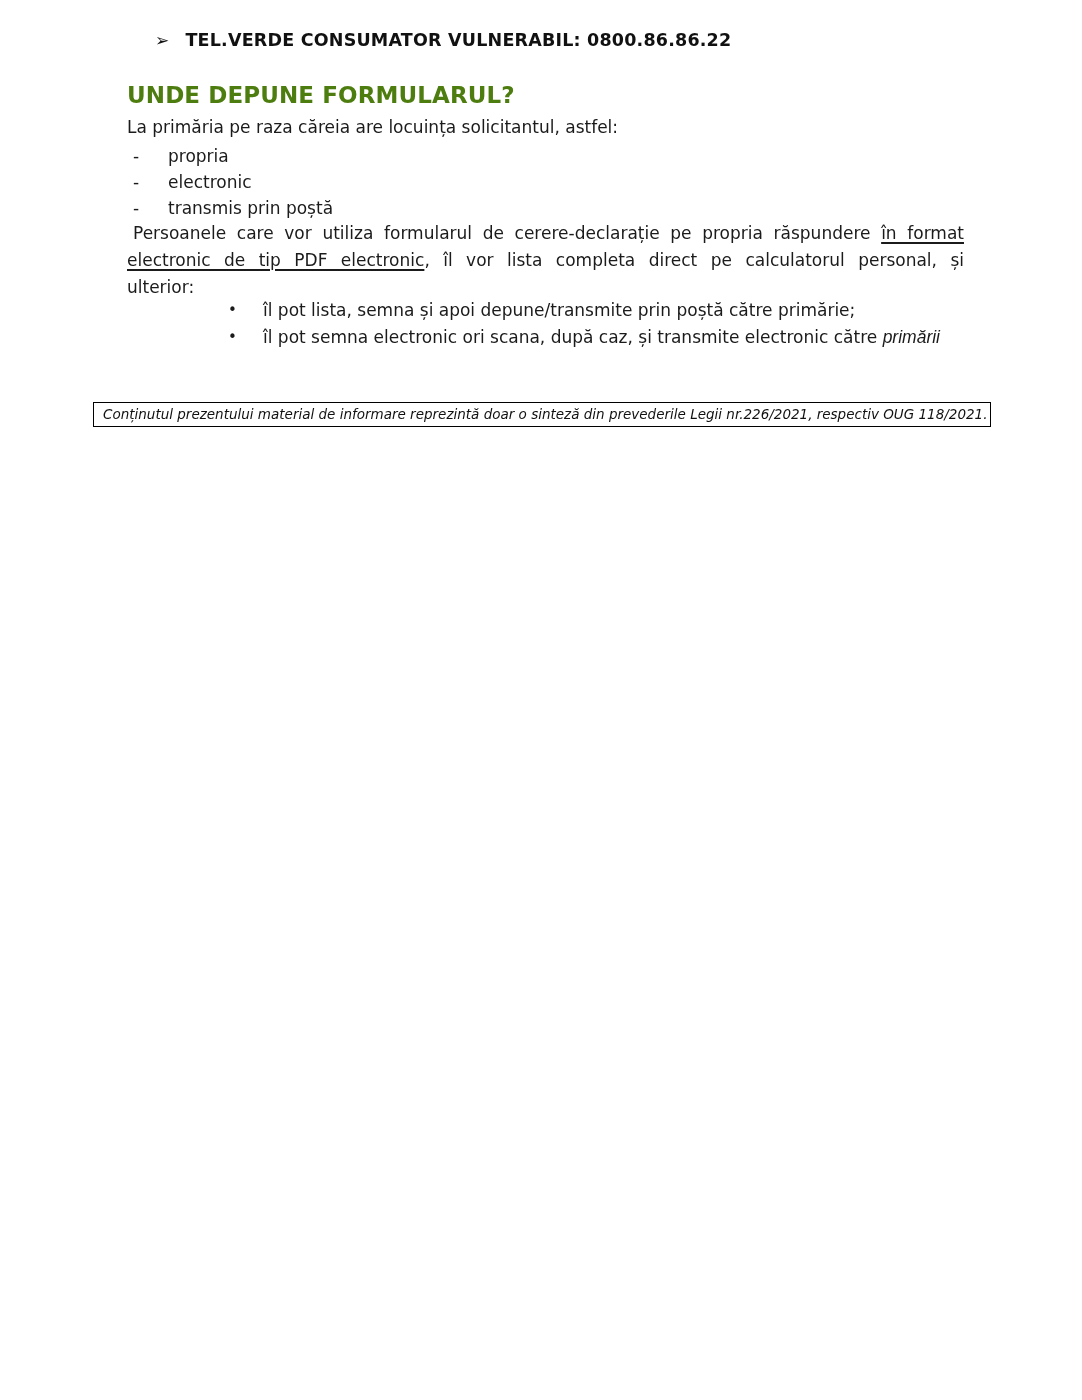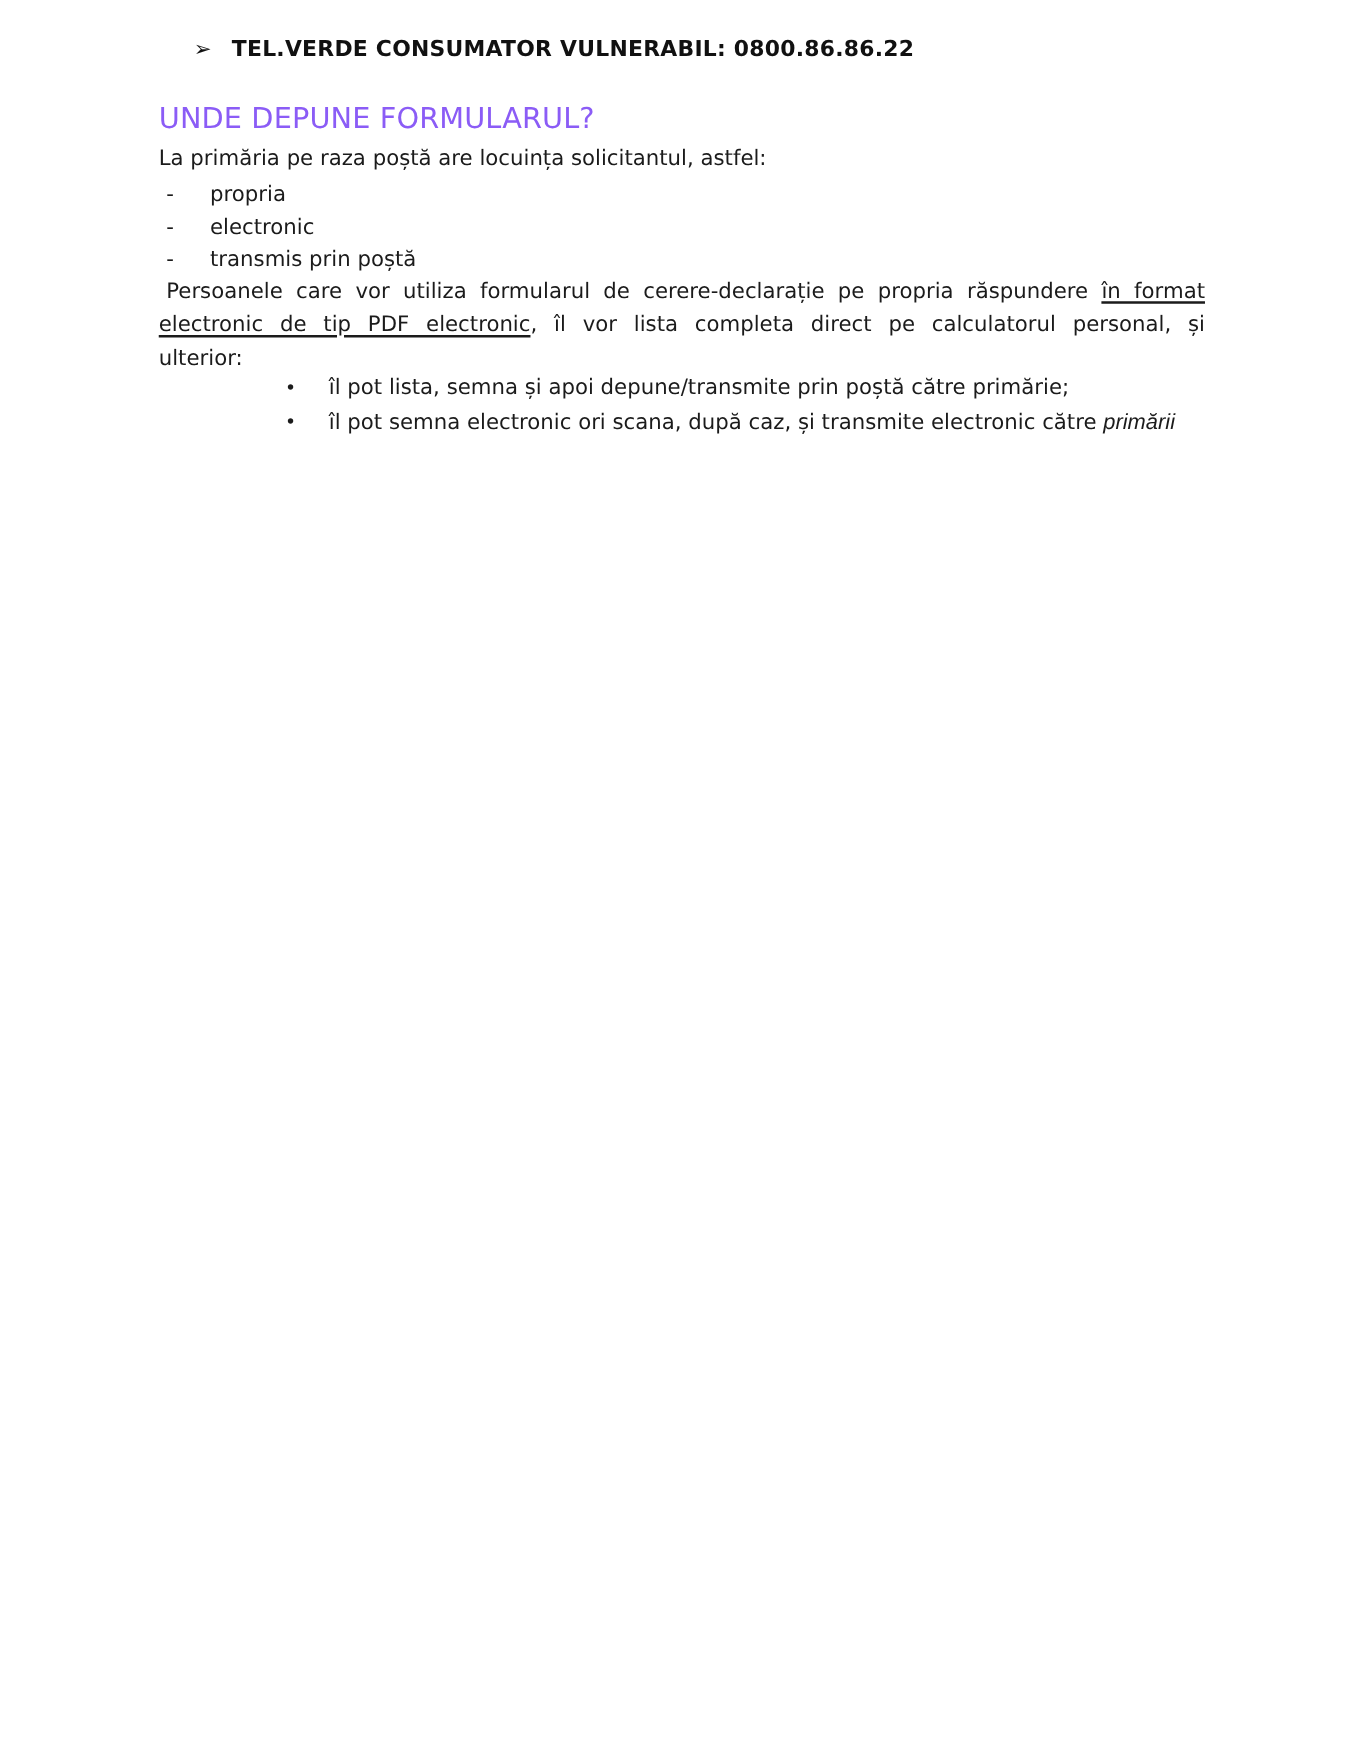--- a/index.html
+++ b/index.html
@@ -35,22 +35,22 @@
     margin-right: 16px;
     color: #111111;
   }
 
   
   .heading {
     position: absolute;
     left: 127px;
     top: 82px;
     font-size: 23px;
-    font-weight: normal;
-    color: #8b5cf6;
+    font-weight: bold;
+    color: #4d7c0f;
     letter-spacing: 0.1px;
   }
 
   
   .intro {
     position: absolute;
     left: 127px;
     top: 117px;
     font-size: 17px;
     color: #1b1b1b;
@@ -144,21 +144,21 @@
 
 <div class="page">
 
   <div class="tel-line">
     <span class="arrow">➢</span>
     <span>TEL.VERDE CONSUMATOR VULNERABIL: 0800.86.86.22</span>
   </div>
 
   <div class="heading">UNDE DEPUNE FORMULARUL?</div>
 
-  <div class="intro">La primăria pe raza poștă are locuința solicitantul, astfel:</div>
+  <div class="intro">La primăria pe raza căreia are locuința solicitantul, astfel:</div>
 
   <div class="dash-list">
     <div class="dash-row">
         <span class="marker">-</span>
         <span>propria</span>
       </div>
     <div class="dash-row">
         <span class="marker">-</span>
         <span>electronic</span>
       </div>
@@ -178,14 +178,17 @@
     <div class="bullet-row">
         <span class="marker">•</span>
         <span>îl pot lista, semna și apoi depune/transmite prin poștă către primărie;</span>
       </div>
     <div class="bullet-row">
         <span class="marker">•</span>
         <span><span>îl pot semna electronic ori scana, după caz, și transmite electronic către </span><span class="alt-font">primării</span></span>
       </div>
   </div>
 
+  <div class="footer-box">
+    <span>Conținutul prezentului material de informare reprezintă doar o sinteză din prevederile Legii nr.226/2021, respectiv OUG 118/2021.</span>
+  </div>
 
 </div>
 
 </body></html>

